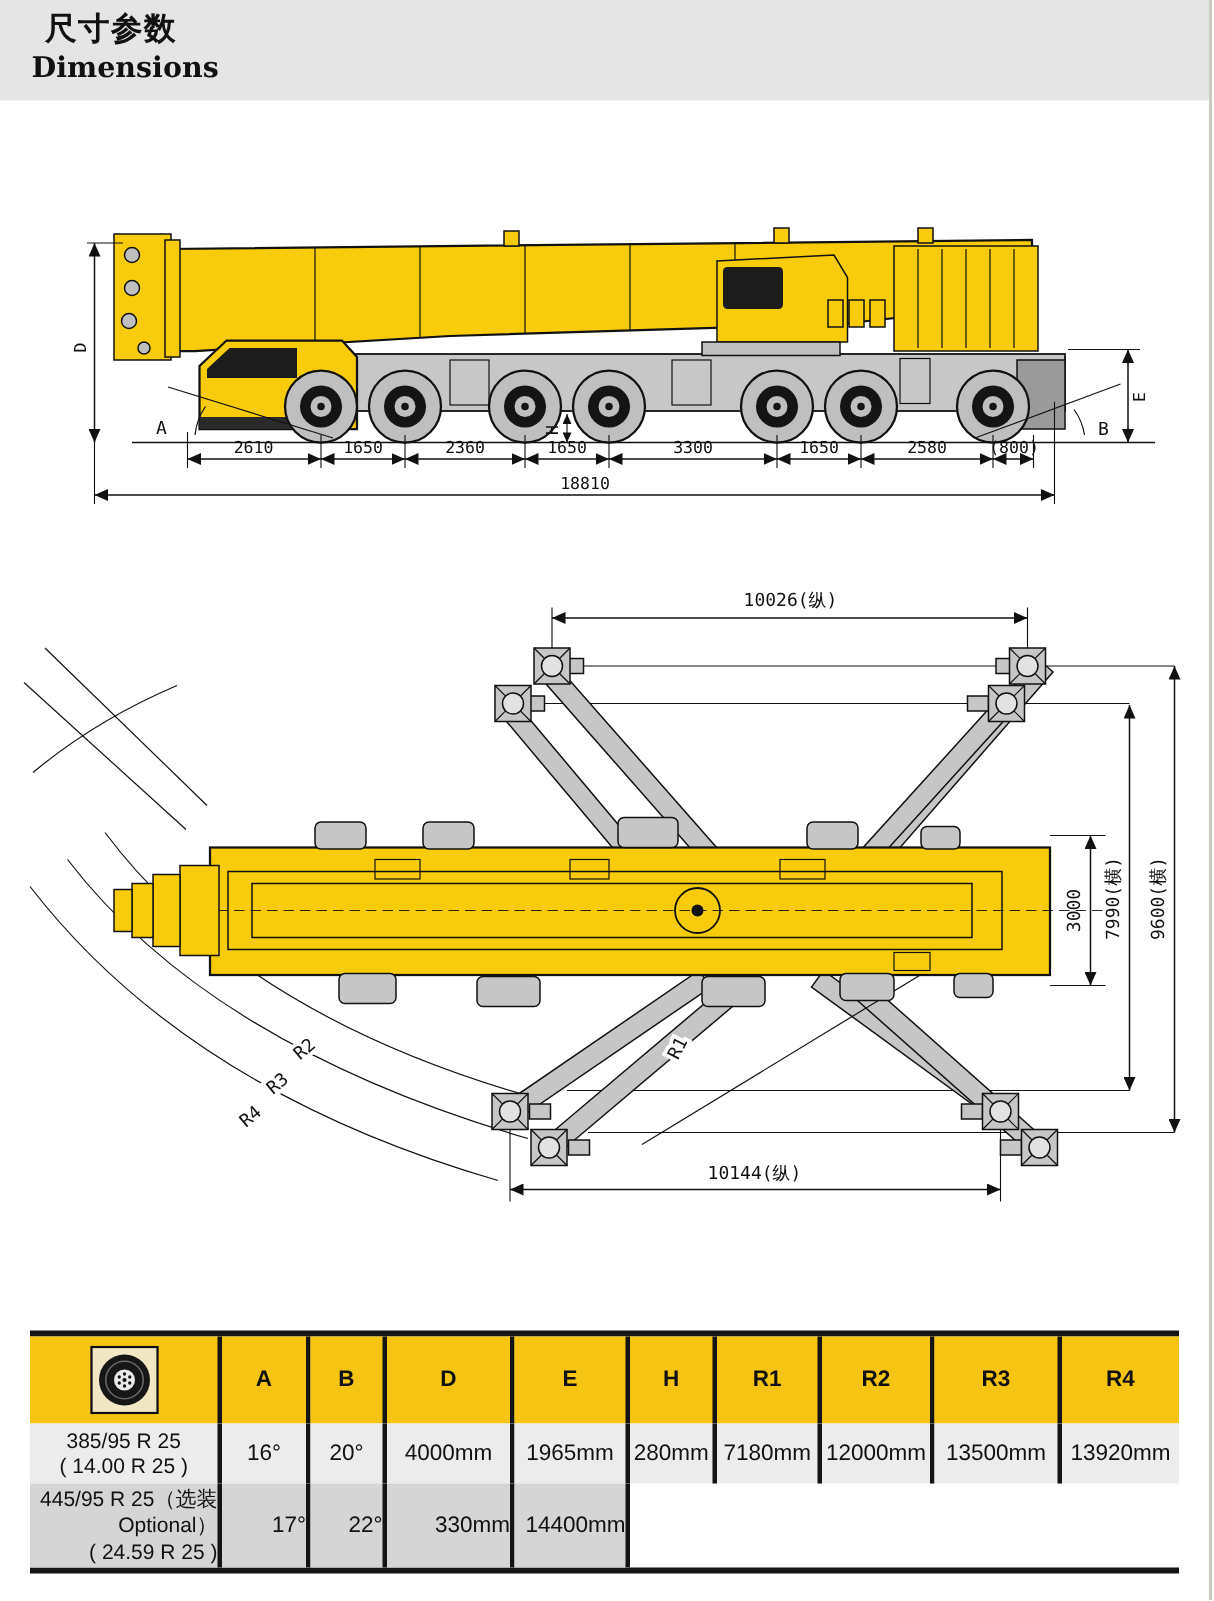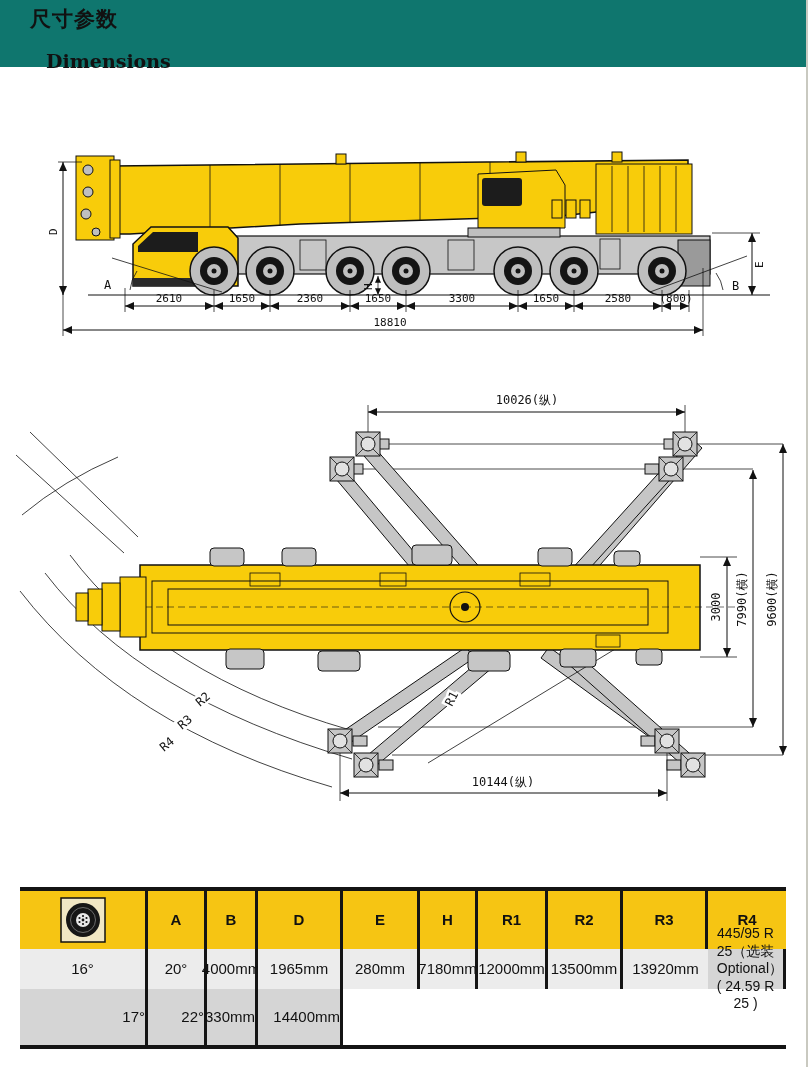--- a/index.html
+++ b/index.html
@@ -1,24 +1,24 @@
 <!DOCTYPE html>
 <html lang="zh"><head>
 <meta charset="utf-8">
 <style>
   html,body{margin:0;padding:0;background:#fff;}
   .page{position:relative;width:809px;height:1067px;background:#ffffff;overflow:hidden;
         font-family:"Liberation Sans","DejaVu Sans",sans-serif;color:#111;}
   .page-edge{position:absolute;right:1px;top:0;width:2px;height:100%;background:#c9c9c0;}
 
   
-  .band{position:absolute;left:0;top:0;width:806px;height:67px;background:#0f766e;}
+  .band{position:absolute;left:0;top:0;width:806px;height:67px;background:#e5e5e5;}
   .title-zh{position:absolute;left:30px;top:5px;font-size:21px;font-weight:bold;letter-spacing:1px;}
-  .title-en{position:absolute;left:46px;top:34px;font-size:19px;font-weight:bold;
-            font-family:"DejaVu Serif","Liberation Serif",serif;margin-top:16px;}
+  .title-en{position:absolute;left:21px;top:34px;font-size:19px;font-weight:bold;
+            font-family:"DejaVu Serif","Liberation Serif",serif;}
 
   svg.drawing{position:absolute;left:0;}
   .dline{stroke:#111;stroke-width:1;fill:none;}
   .xline{stroke:#111;stroke-width:0.75;fill:none;}
   .thin{stroke:#111;stroke-width:0.8;fill:none;}
   .dimtext{font-family:"DejaVu Sans Mono","Liberation Mono",monospace;font-size:11px;fill:#111;}
   .dimtext12{font-family:"DejaVu Sans Mono","Liberation Mono",monospace;font-size:12px;fill:#111;}
   .halo{paint-order:stroke;stroke:#fff;stroke-width:5px;}
   .yellow{fill:#F8CC0A;stroke:#111;stroke-width:1.5;}
   .yellow1{fill:#F8CC0A;stroke:#111;stroke-width:1;}
@@ -377,20 +377,24 @@
     <div class="cell hd sep">A</div>
     <div class="cell hd sep">B</div>
     <div class="cell hd sep">D</div>
     <div class="cell hd sep">E</div>
     <div class="cell hd sep">H</div>
     <div class="cell hd sep">R1</div>
     <div class="cell hd sep">R2</div>
     <div class="cell hd sep">R3</div>
     <div class="cell hd">R4</div>
 
+    <div class="cell rowA sep tirecell">
+      <span>385/95 R 25</span>
+      <span>( 14.00 R 25 )</span>
+    </div>
     <div class="cell rowA sep">16°</div>
     <div class="cell rowA sep">20°</div>
     <div class="cell rowA sep">4000mm</div>
     <div class="cell rowA sep">1965mm</div>
     <div class="cell rowA sep">280mm</div>
     <div class="cell rowA sep">7180mm</div>
     <div class="cell rowA sep">12000mm</div>
     <div class="cell rowA sep">13500mm</div>
     <div class="cell rowA">13920mm</div>
 

